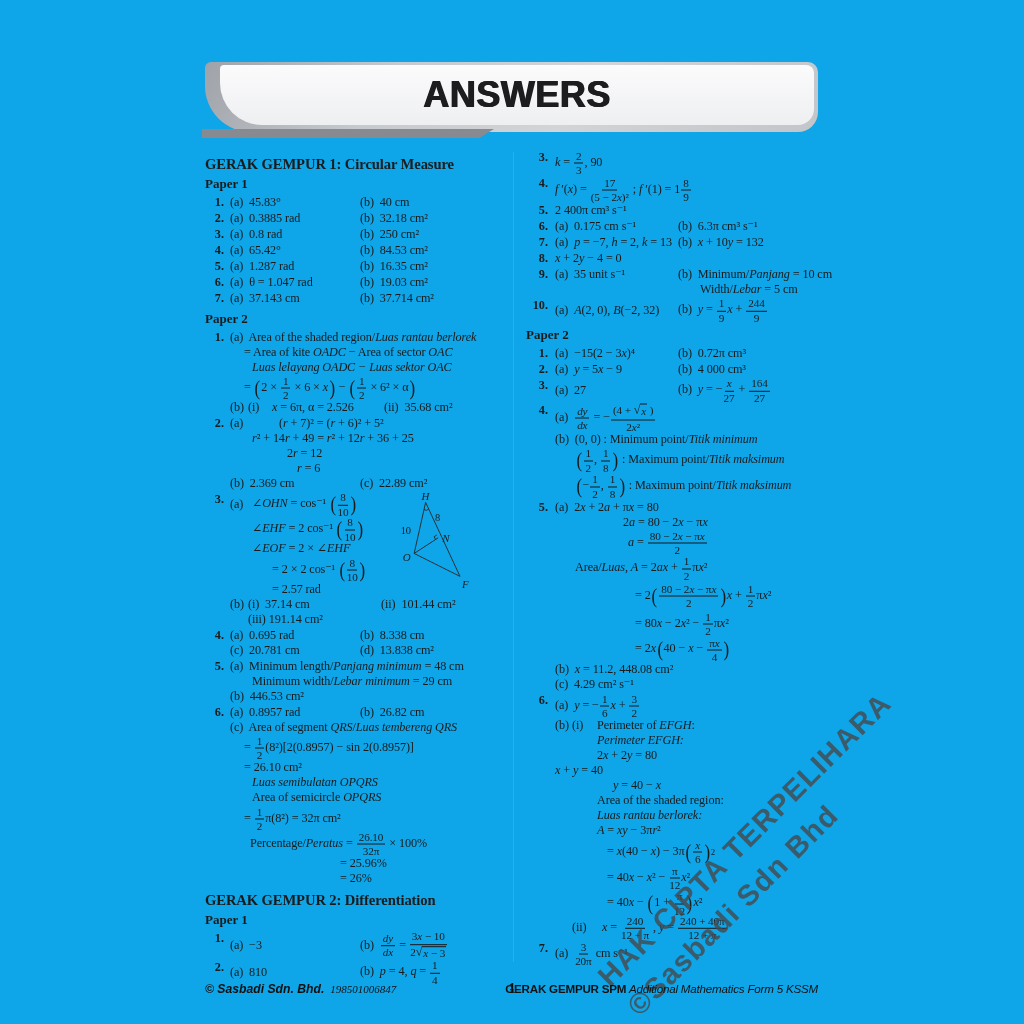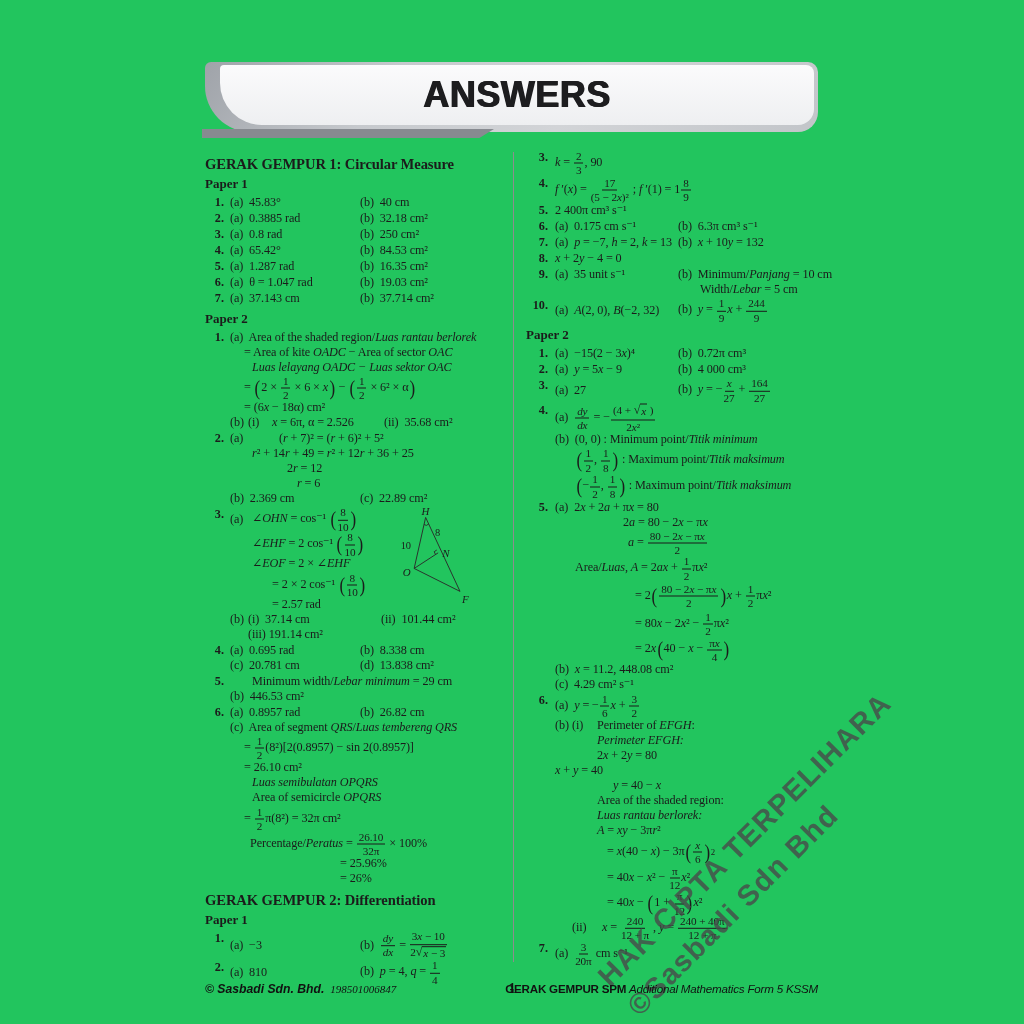--- a/index.html
+++ b/index.html
@@ -1,18 +1,18 @@
 <!DOCTYPE html>
 <html><head>
 <meta charset="utf-8">
 <style>
   html,body{margin:0;padding:0;}
   body{width:1024px;height:1024px;background:#ffffff;position:relative;
        font-family:"Liberation Serif","DejaVu Serif",serif;color:#1b1b1b;overflow:hidden;}
-  .page{position:absolute;inset:0;background:#22c55e;text-decoration:underline;}
+  .page{position:absolute;inset:0;background:#0ea5e9;text-decoration:underline;}
 
   
   .answers-header{position:absolute;left:205px;top:62px;width:613px;height:78px;}
   .hdr-outer{position:absolute;left:0;top:0;right:0;bottom:8px;
              background:linear-gradient(125deg,#9fa3a9,#c6c9cd 30%,#d2d4d7 60%,#c2c5c9);
              border-radius:6px 10px 20px 46px;}
   .hdr-inner{position:absolute;left:15px;top:3px;right:4px;bottom:15px;
              background:linear-gradient(180deg,#fbfbfc,#eeeff1);
              border-radius:4px 8px 16px 42px;
              display:flex;align-items:center;justify-content:center;}
@@ -224,25 +224,20 @@
                 <span> × 6 × <i>x</i></span>
                 <span class="bp">)</span>
                 <span> − </span>
                 <span class="bp">(</span>
                 <span class="frac"><span class="fn">1</span><span class="fd">2</span></span>
                 <span> × 6² × α</span>
                 <span class="bp">)</span>
               </span>
             </div>
             <div class="line">
-              <span class="cell" style="margin-left: 14px;">
-                <span>= (6<i>x</i> − 18α) cm²</span>
-              </span>
-            </div>
-            <div class="line">
               <span class="cell" style="margin-left: 0px;">
                 <span>(b)</span>
               </span>
               <span class="cell cell-abs" style="left: 18px;">
                 <span>(i)</span>
               </span>
               <span class="cell cell-abs" style="left: 42px;">
                 <span><i>x</i> = 6π, α = 2.526</span>
               </span>
               <span class="cell cell-abs" style="left: 154px;">
@@ -381,20 +376,27 @@
               <span class="cell cell-abs" style="left: 130px;">
                 <span>(d)  13.838 cm²</span>
               </span>
             </div>
           </div>
         </div>
         <div class="item">
           <span class="inum">5.</span>
           <div class="ibody">
             <div class="line">
+              <span class="cell" style="margin-left: 0px;">
+                <span>(a)  Minimum length/</span>
+                <span class="it">Panjang minimum</span>
+                <span> = 48 cm</span>
+              </span>
+            </div>
+            <div class="line">
               <span class="cell" style="margin-left: 22px;">
                 <span>Minimum width/</span>
                 <span class="it">Lebar minimum</span>
                 <span> = 29 cm</span>
               </span>
             </div>
             <div class="line">
               <span class="cell" style="margin-left: 0px;">
                 <span>(b)  446.53 cm²</span>
               </span>

